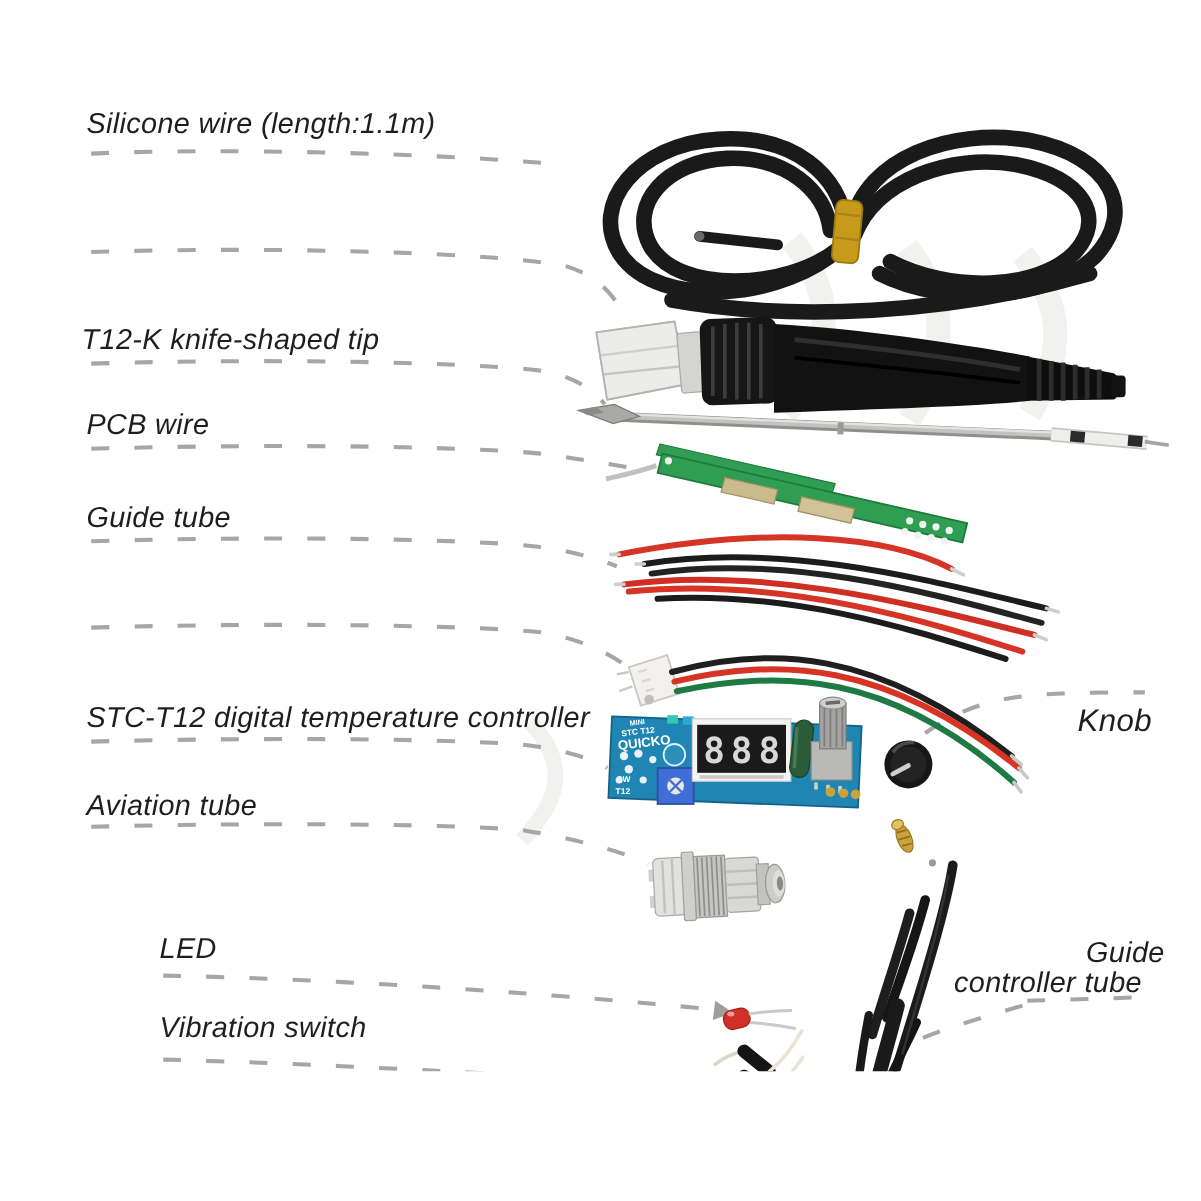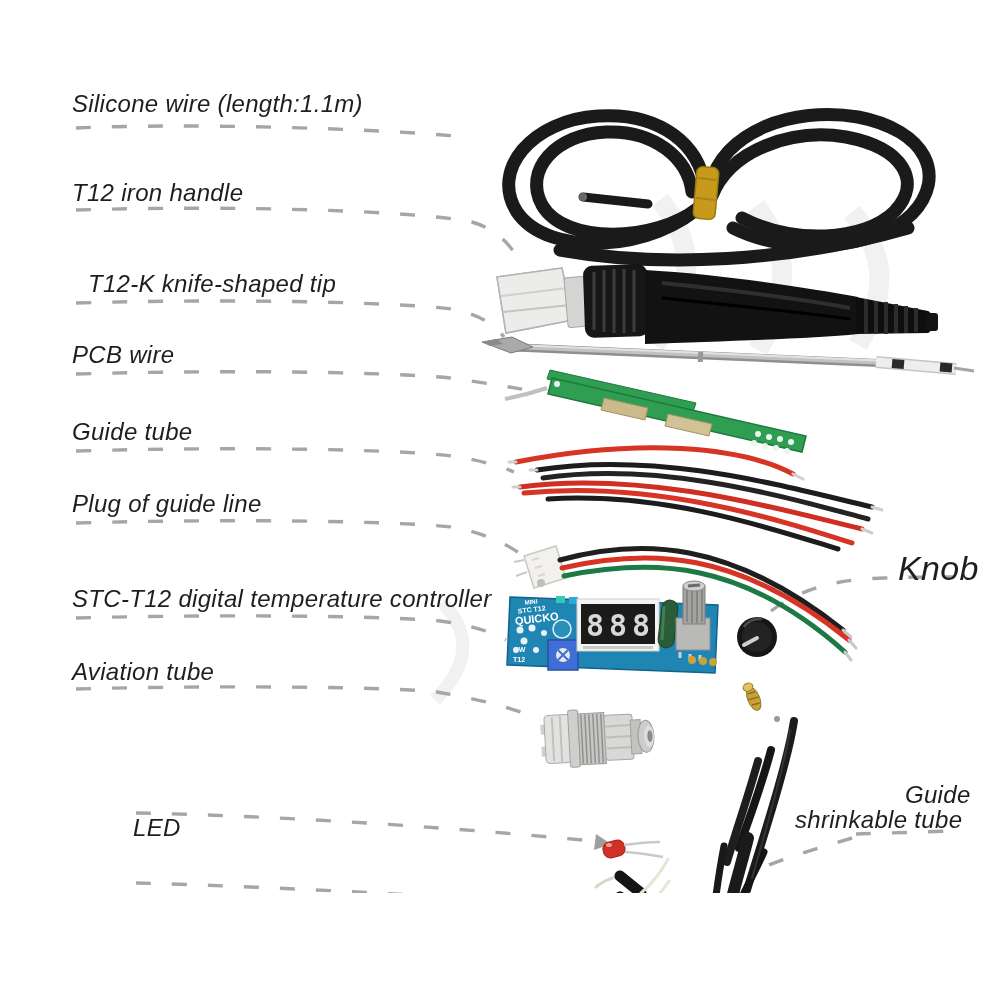--- a/index.html
+++ b/index.html
@@ -5,41 +5,40 @@
   html,body{margin:0;padding:0;background:#fff;}
   #stage{
     position:relative;width:1001px;height:893px;background:#ffffff;
     font-family:"Liberation Sans",sans-serif;overflow:hidden;
   }
   #art{position:absolute;left:0;top:0;}
   .lbl{
     position:absolute;color:#1e1e1e;font-style:italic;font-size:24px;
     letter-spacing:.3px;white-space:nowrap;z-index:5;
   }
-  .lbl.big{font-size:34px;}
+  .lbl.big{font-size:26px;margin-top:36px;}
   svg text.silk{fill:#ffffff;font-family:"Liberation Sans",sans-serif;font-weight:bold;}
   svg text.seg{fill:#d8d8d6;font-family:"DejaVu Sans Mono",monospace;font-weight:bold;}
 </style>
 </head>
 <body>
 
 <div id="stage">
 
   <div class="lbl" style="left:72px;top:90px">Silicone wire (length:1.1m)</div>
-  <div class="lbl" style="left:72px;top:179px">T12 iron handle</div>
-  <div class="lbl" style="left:88px;top:270px">T12-K knife-shaped tip</div>
+  <div class="lbl" style="left:68px;top:270px">T12-K knife-shaped tip</div>
   <div class="lbl" style="left:72px;top:341px">PCB wire</div>
   <div class="lbl" style="left:72px;top:418px">Guide tube</div>
-  <div class="lbl" style="left:72px;top:490px">Plug of guide line</div>
   <div class="lbl" style="left:72px;top:585px">STC-T12 digital temperature controller</div>
   <div class="lbl" style="left:72px;top:658px">Aviation tube</div>
-  <div class="lbl" style="left:133px;top:814px">LED</div>
+  <div class="lbl" style="left:133px;top:777px">LED</div>
+  <div class="lbl" style="left:133px;top:843px">Vibration switch</div>
   <div class="lbl big" style="left:898px;top:549px">Knob</div>
   <div class="lbl" style="left:905px;top:781px">Guide</div>
-  <div class="lbl" style="left:795px;top:806px">shrinkable tube</div>
+  <div class="lbl" style="left:795px;top:806px">controller tube</div>
 
   <svg id="art" width="1001" height="1001" viewBox="0 0 1001 1001">
 
     <g stroke="#f1f1ef" stroke-width="20" fill="none">
       <path d="M655,345 C700,285 692,240 660,200"></path>
       <path d="M758,350 C795,288 786,246 756,206"></path>
       <path d="M858,345 C892,288 882,248 852,212"></path>
       <path d="M435,700 C472,662 470,632 442,602" stroke-width="13"></path>
     </g>
 

